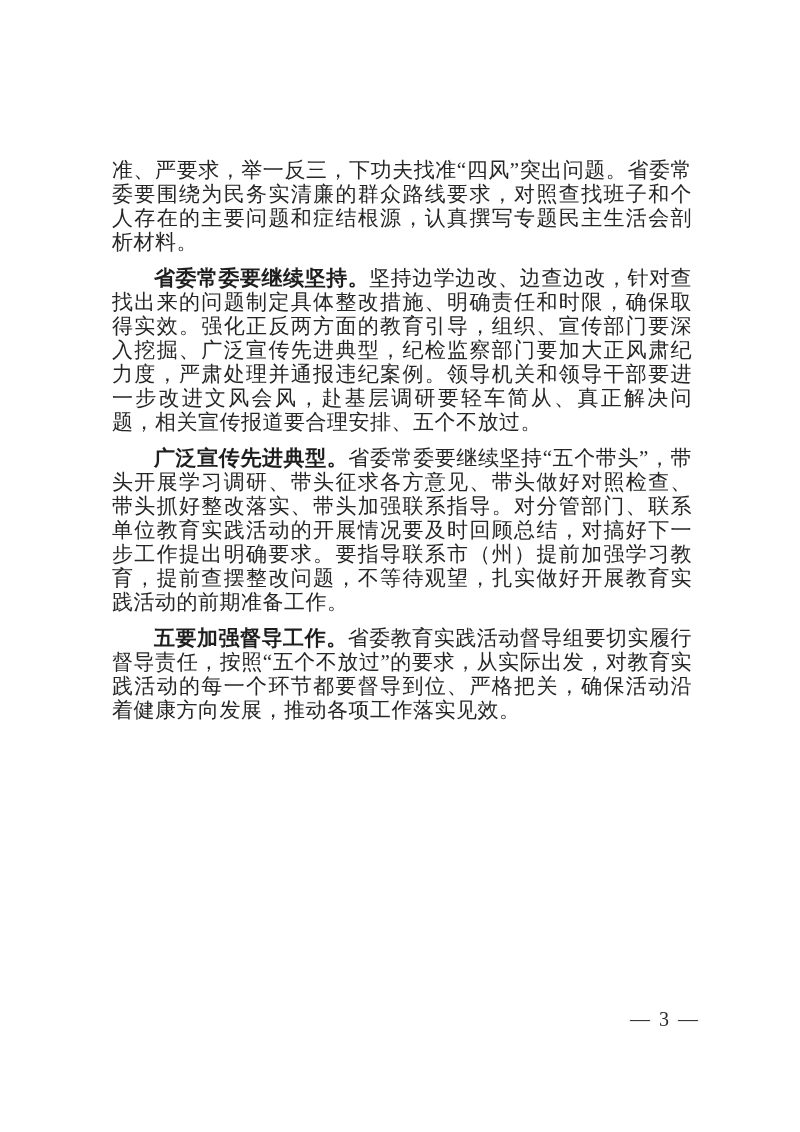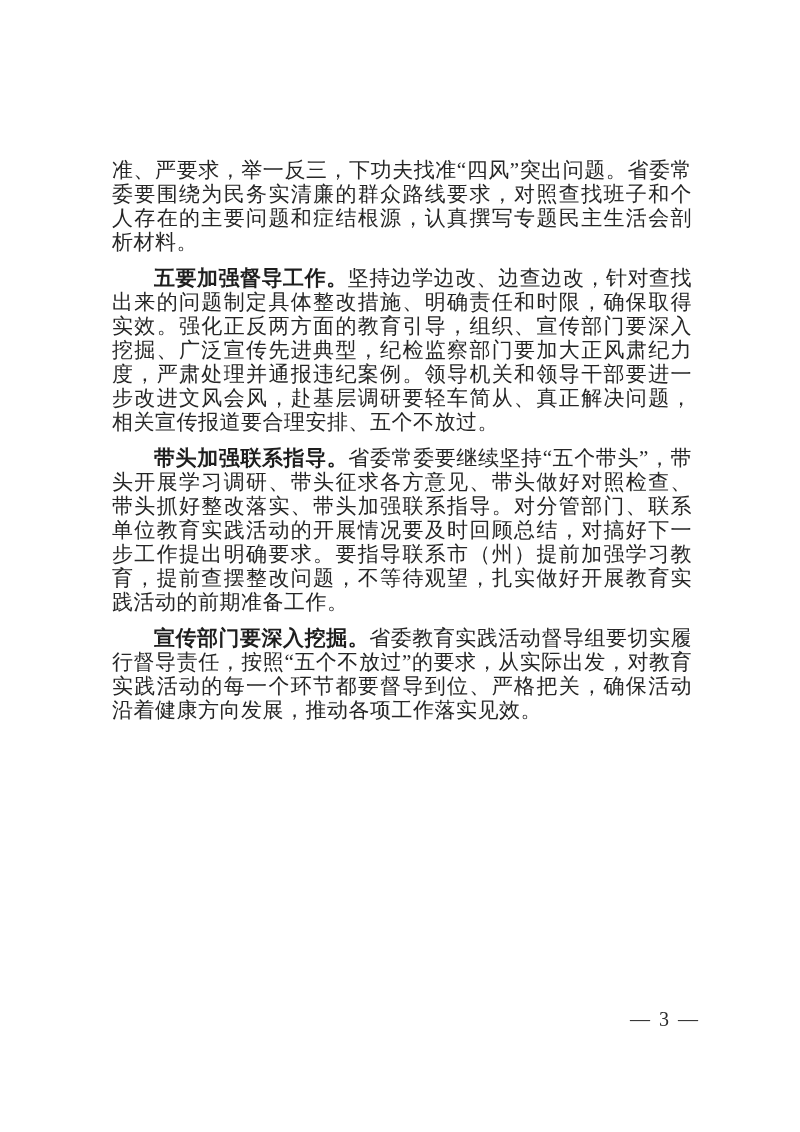--- a/index.html
+++ b/index.html
@@ -50,21 +50,21 @@
     font-family: "Liberation Serif", "DejaVu Serif", serif;
   }
 </style>
 </head>
 <body>
 
 <div class="page">
   <div class="text-block">
     <p class="para"><span class="lead"></span><span class="body-text">准、严要求，举一反三，下功夫找准“四风”突出问题。省委常委要围绕为民务实清廉的群众路线要求，对照查找班子和个人存在的主要问题和症结根源，认真撰写专题民主生活会剖析材料。</span></p>
 
-    <p class="para indent"><span class="lead">五要加强督导工作。</span><span class="body-text">坚持边学边改、边查边改，针对查找出来的问题制定具体整改措施、明确责任和时限，确保取得实效。强化正反两方面的教育引导，组织、宣传部门要深入挖掘、广泛宣传先进典型，纪检监察部门要加大正风肃纪力度，严肃处理并通报违纪案例。领导机关和领导干部要进一步改进文风会风，赴基层调研要轻车简从、真正解决问题，相关宣传报道要合理安排、五个不放过。</span></p>
+    <p class="para indent"><span class="lead">省委常委要继续坚持。</span><span class="body-text">坚持边学边改、边查边改，针对查找出来的问题制定具体整改措施、明确责任和时限，确保取得实效。强化正反两方面的教育引导，组织、宣传部门要深入挖掘、广泛宣传先进典型，纪检监察部门要加大正风肃纪力度，严肃处理并通报违纪案例。领导机关和领导干部要进一步改进文风会风，赴基层调研要轻车简从、真正解决问题，相关宣传报道要合理安排、五个不放过。</span></p>
 
-    <p class="para indent"><span class="lead">带头加强联系指导。</span><span class="body-text">省委常委要继续坚持“五个带头”，带头开展学习调研、带头征求各方意见、带头做好对照检查、带头抓好整改落实、带头加强联系指导。对分管部门、联系单位教育实践活动的开展情况要及时回顾总结，对搞好下一步工作提出明确要求。要指导联系市（州）提前加强学习教育，提前查摆整改问题，不等待观望，扎实做好开展教育实践活动的前期准备工作。</span></p>
+    <p class="para indent"><span class="lead">广泛宣传先进典型。</span><span class="body-text">省委常委要继续坚持“五个带头”，带头开展学习调研、带头征求各方意见、带头做好对照检查、带头抓好整改落实、带头加强联系指导。对分管部门、联系单位教育实践活动的开展情况要及时回顾总结，对搞好下一步工作提出明确要求。要指导联系市（州）提前加强学习教育，提前查摆整改问题，不等待观望，扎实做好开展教育实践活动的前期准备工作。</span></p>
 
-    <p class="para indent"><span class="lead">宣传部门要深入挖掘。</span><span class="body-text">省委教育实践活动督导组要切实履行督导责任，按照“五个不放过”的要求，从实际出发，对教育实践活动的每一个环节都要督导到位、严格把关，确保活动沿着健康方向发展，推动各项工作落实见效。</span></p>
+    <p class="para indent"><span class="lead">五要加强督导工作。</span><span class="body-text">省委教育实践活动督导组要切实履行督导责任，按照“五个不放过”的要求，从实际出发，对教育实践活动的每一个环节都要督导到位、严格把关，确保活动沿着健康方向发展，推动各项工作落实见效。</span></p>
   </div>
 
   <div class="page-number">— 3 —</div>
 </div>
 
 </body></html>

